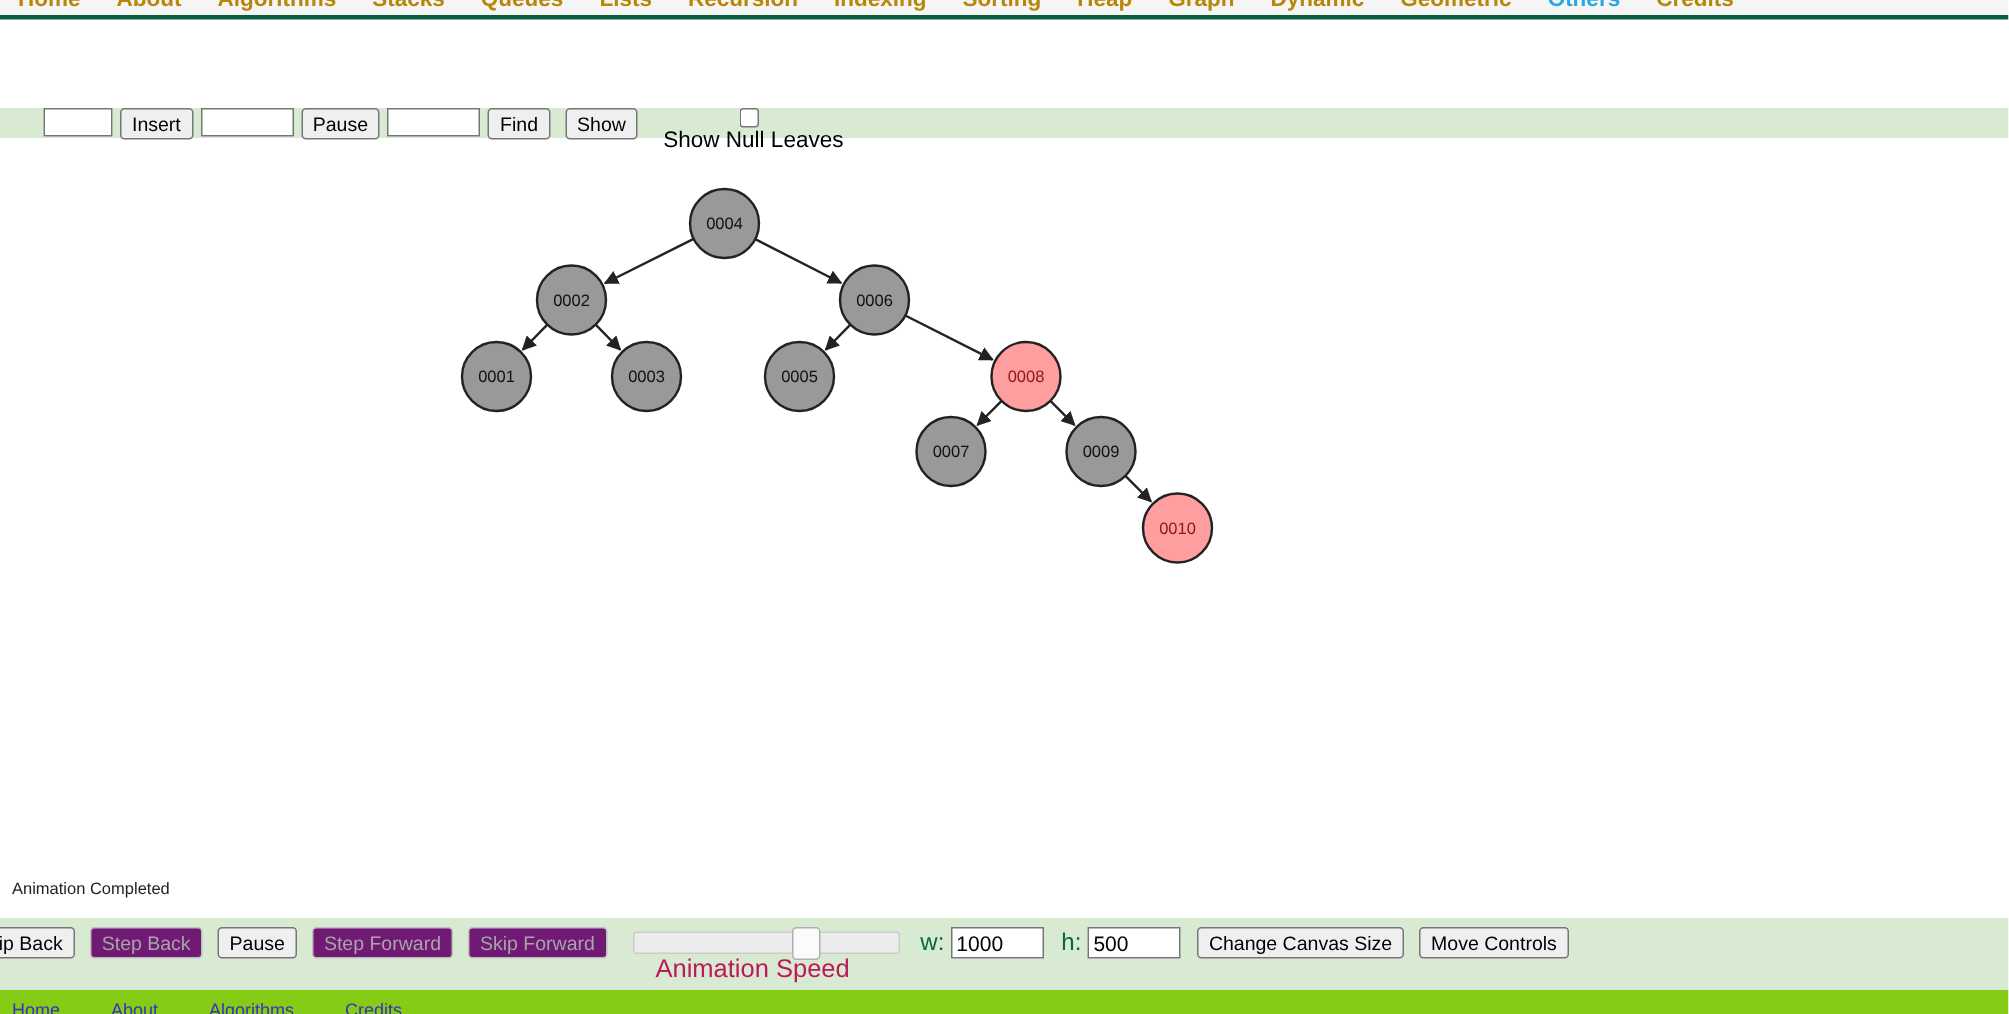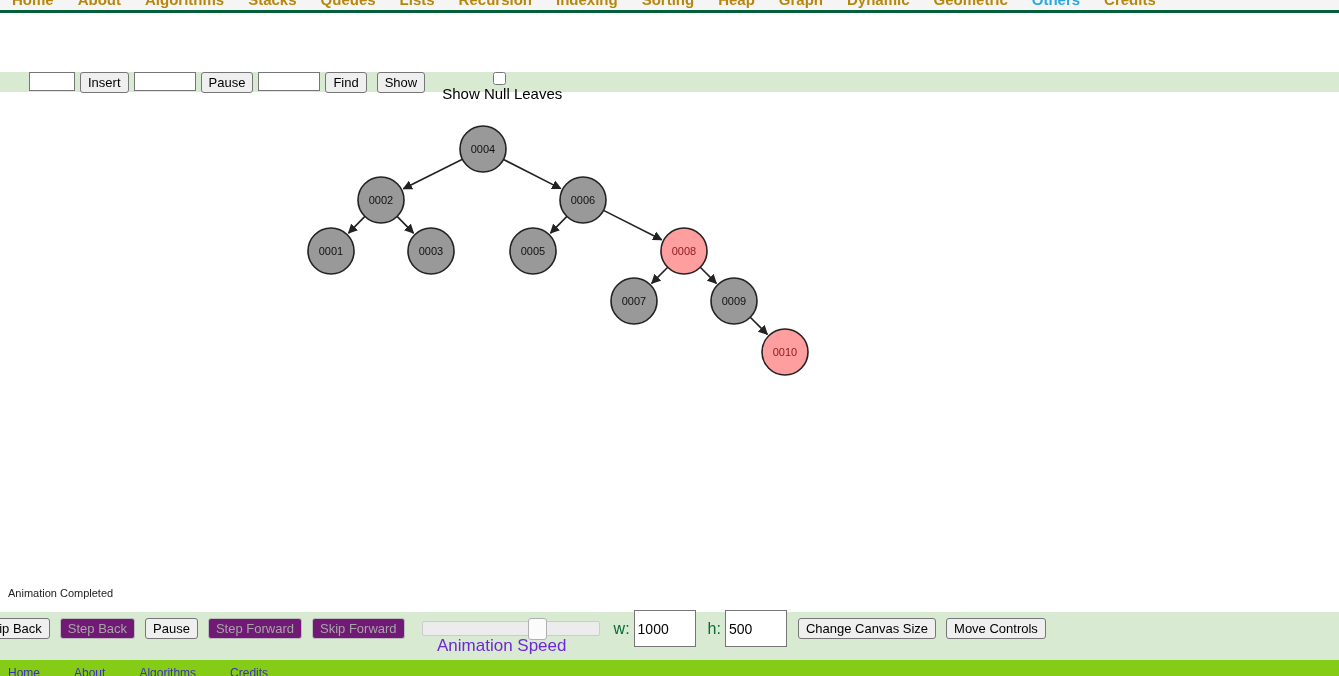--- a/index.html
+++ b/index.html
@@ -175,33 +175,33 @@
     border: 1px solid #b0b0b0;
     border-radius: 3px;
   }
   .dim-label {
     font-size: 16px;
     color: #046a38;
     font-family: "Liberation Sans", sans-serif;
     margin: 0 4px 0 6px;
   }
   .dim-input {
-    width: 62px; height: 37px;
+    width: 62px; height: 21px;
     border: 1px solid #767676;
     background: #ffffff;
     font-size: 14px;
     font-family: "Liberation Sans", sans-serif;
     padding: 0 3px;
     margin-right: 6px;
   }
   .anim-speed-label {
     position: absolute;
     left: 437px; top: 24px;
     font-size: 17px;
-    color: #6d28d9;
+    color: #be185d;
     font-family: "Liberation Sans", sans-serif;
   }
 
   
   .footer {
     position: absolute;
     top: 660px; left: 0;
     width: 1339px; height: 16px;
     background: #84cc16;
     overflow: hidden;

